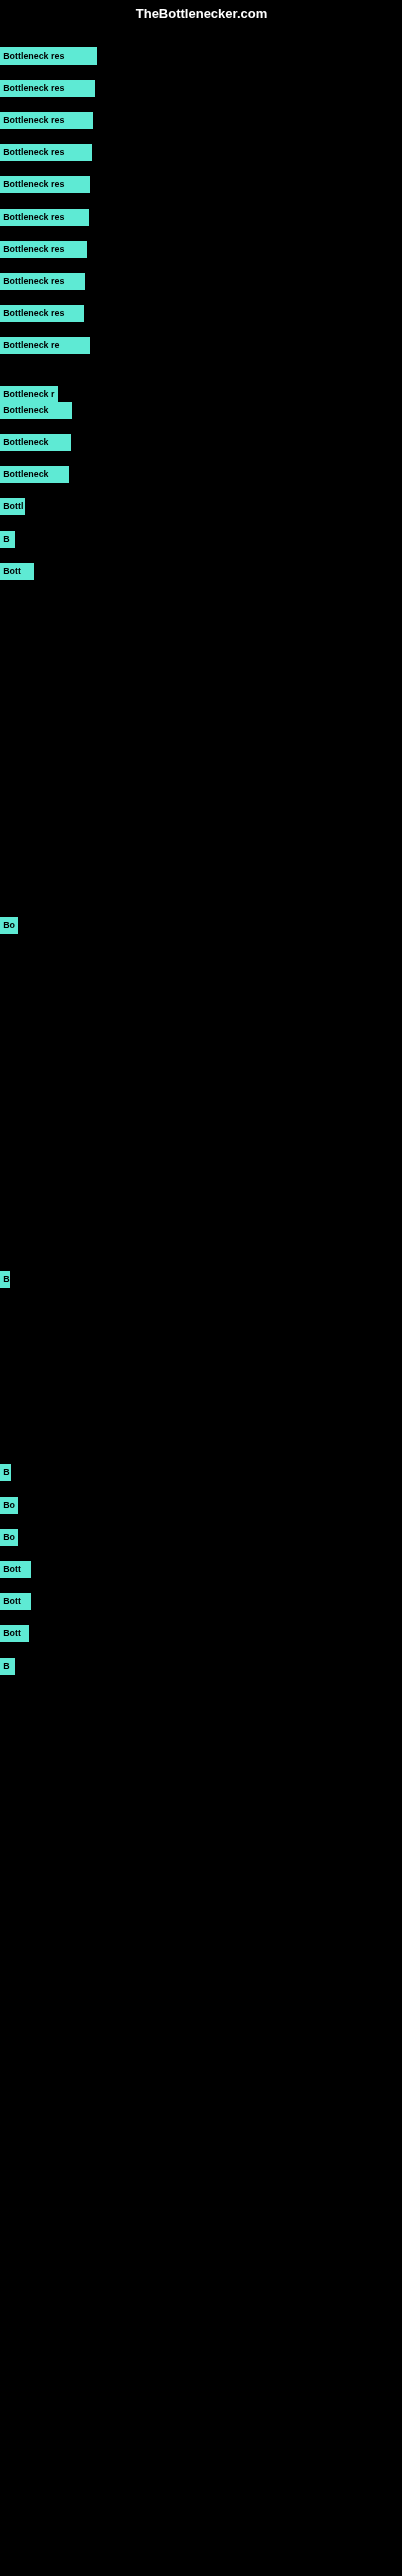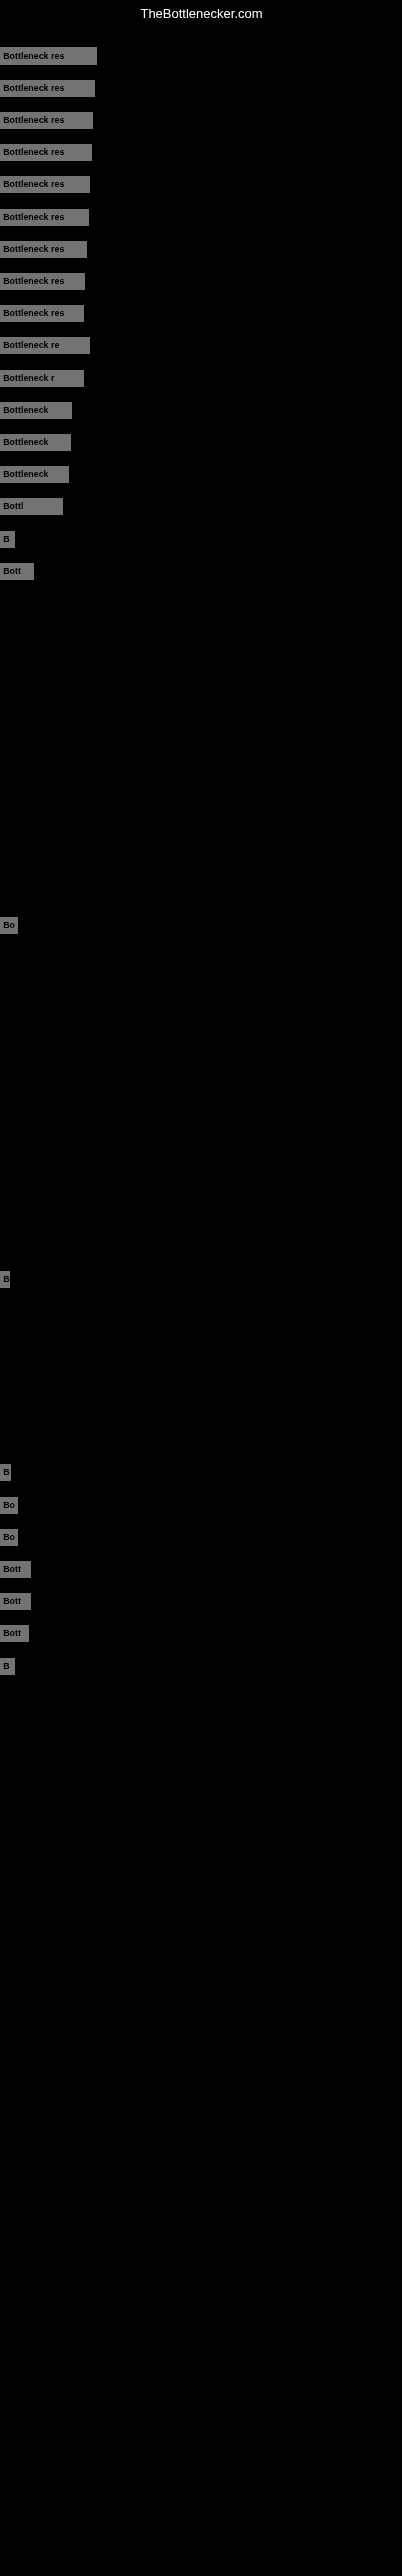--- a/index.html
+++ b/index.html
@@ -8,28 +8,28 @@
       width: 403px;
       min-height: 2576px;
       font-family: Arial, sans-serif;
       position: relative;
     }
     .site-title {
       text-align: center;
       color: #fff;
       font-size: 13px;
       padding: 6.4px 0 3.2px 0;
-      font-weight: normal;
+      font-weight: bold;
     }
     .bar-container {
       position: absolute;
       left: 0;
     }
     .bar {
-      background: #737373;
+      background: #5eead4;
       color: #000;
       font-size: 8.9px;
       font-weight: bold;
       padding: 1.6px 3.2px;
       white-space: nowrap;
       overflow: hidden;
       display: flex;
       align-items: center;
       height: 17.7px;
     }
@@ -64,33 +64,33 @@
     <div class="bar-container" style="top: 248px; left: 0px;">
       <div class="bar" style="width: 85px;">Bottleneck res</div>
     </div>
     <div class="bar-container" style="top: 280px; left: 0px;">
       <div class="bar" style="width: 84px;">Bottleneck res</div>
     </div>
     <div class="bar-container" style="top: 312px; left: 0px;">
       <div class="bar" style="width: 90px;">Bottleneck re</div>
     </div>
     <div class="bar-container" style="top: 345px; left: 0px;">
-      <div class="bar" style="width: 84px;">Bottleneck r</div>
+      <div class="bar" style="width: 58px; margin-top: 16px;">Bottleneck r</div>
     </div>
     <div class="bar-container" style="top: 377px; left: 0px;">
       <div class="bar" style="width: 72px;">Bottleneck</div>
     </div>
     <div class="bar-container" style="top: 409px; left: 0px;">
       <div class="bar" style="width: 71px;">Bottleneck</div>
     </div>
     <div class="bar-container" style="top: 441px; left: 0px;">
       <div class="bar" style="width: 69px;">Bottleneck</div>
     </div>
     <div class="bar-container" style="top: 473px; left: 0px;">
-      <div class="bar" style="width: 63px;">Bottl</div>
+      <div class="bar" style="width: 25px;">Bottl</div>
     </div>
     <div class="bar-container" style="top: 506px; left: 0px;">
       <div class="bar" style="width: 14.5px;">B</div>
     </div>
     <div class="bar-container" style="top: 538px; left: 0px;">
       <div class="bar" style="width: 34px;">Bott</div>
     </div>
     <div class="bar-container" style="top: 892px; left: 0px;">
       <div class="bar" style="width: 17.7px;">Bo</div>
     </div>

